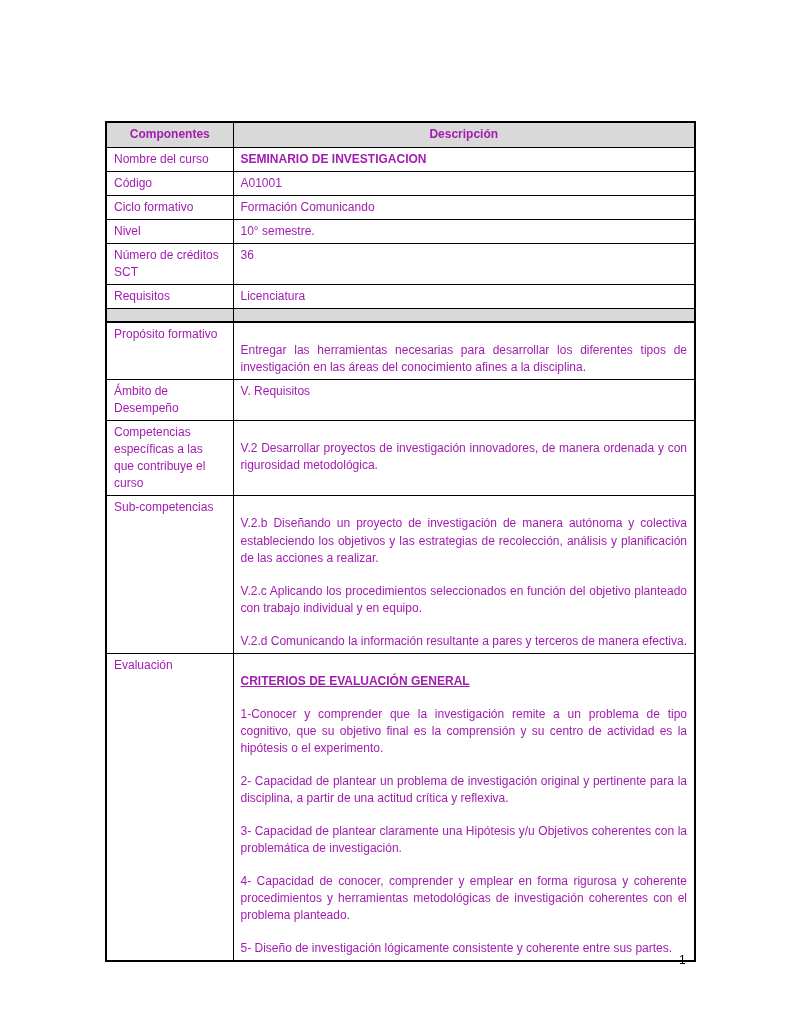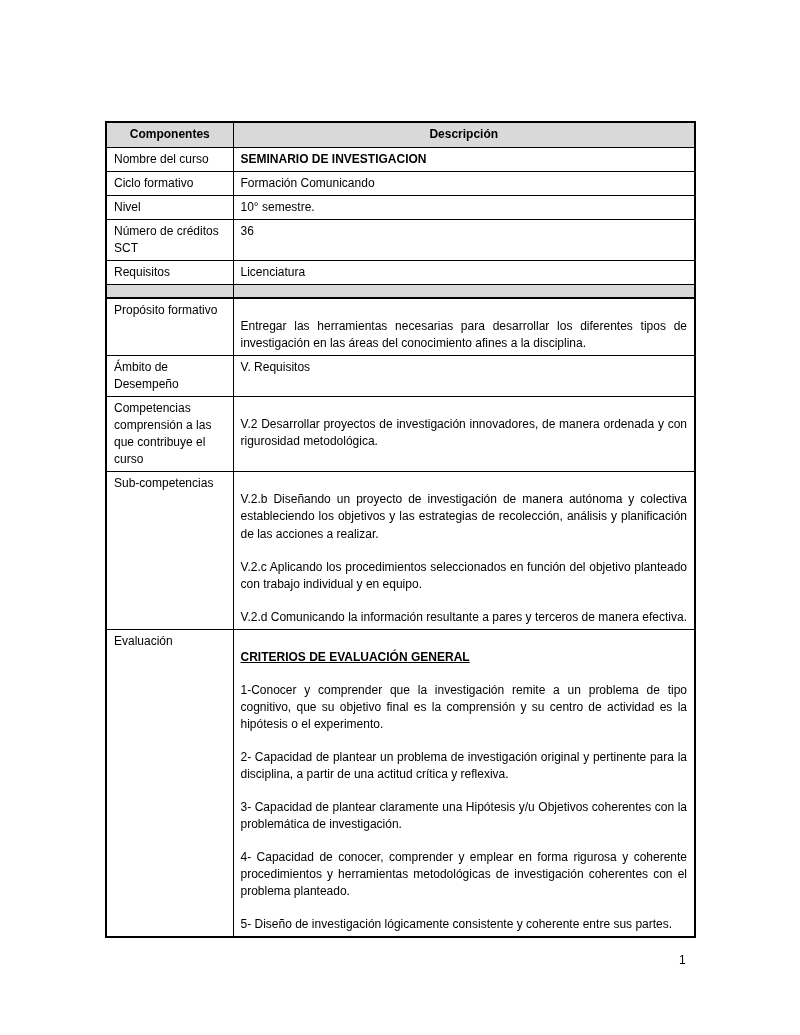--- a/index.html
+++ b/index.html
@@ -16,21 +16,21 @@
   }
   .doc-table {
     position: absolute;
     left: 105px;
     top: 121px;
     width: 591px;
     border-collapse: collapse;
     table-layout: fixed;
     font-size: 12px;
     line-height: 1.42;
-    color: #000000;
+    color: #a21caf;
   }
   .doc-table, .doc-table td, .doc-table th {
     border: 1px solid #000000;
   }
   .doc-table {
     border: 2px solid #000000;
   }
   .doc-table th {
     background: #d9d9d9;
     font-weight: bold;
@@ -94,20 +94,24 @@
     <tr>
       <th>Componentes</th>
       <th>Descripción</th>
     </tr>
 
     <tr class="simple-row">
       <td class="label-cell">Nombre del curso</td>
       <td class="value-cell bold">SEMINARIO DE INVESTIGACION</td>
     </tr>
 
+    <tr class="simple-row">
+      <td class="label-cell">Código</td>
+      <td class="value-cell">A01001</td>
+    </tr>
 
     <tr class="simple-row">
       <td class="label-cell">Ciclo formativo</td>
       <td class="value-cell">Formación Comunicando</td>
     </tr>
 
     <tr class="simple-row">
       <td class="label-cell">Nivel</td>
       <td class="value-cell">10° semestre.</td>
     </tr>
@@ -134,21 +138,21 @@
         <p>Entregar las herramientas necesarias para desarrollar los diferentes tipos de investigación en las áreas del conocimiento afines a la disciplina.</p>
       </td>
     </tr>
 
     <tr>
       <td class="label-cell">Ámbito de Desempeño</td>
       <td class="value-cell">V. Requisitos</td>
     </tr>
 
     <tr>
-      <td class="label-cell">Competencias comprensión a las que contribuye el curso</td>
+      <td class="label-cell">Competencias específicas a las que contribuye el curso</td>
       <td class="value-cell justified">
         <p>V.2 Desarrollar proyectos de investigación innovadores, de manera ordenada y con rigurosidad metodológica.</p>
       </td>
     </tr>
 
     <tr>
       <td class="label-cell">Sub-competencias</td>
       <td class="value-cell justified">
         <p>V.2.b Diseñando un proyecto de investigación de manera autónoma y colectiva estableciendo los objetivos y las estrategias de recolección, análisis y planificación de las acciones a realizar.</p>
         <p>V.2.c Aplicando los procedimientos seleccionados en función del objetivo planteado con trabajo individual y en equipo.</p>

